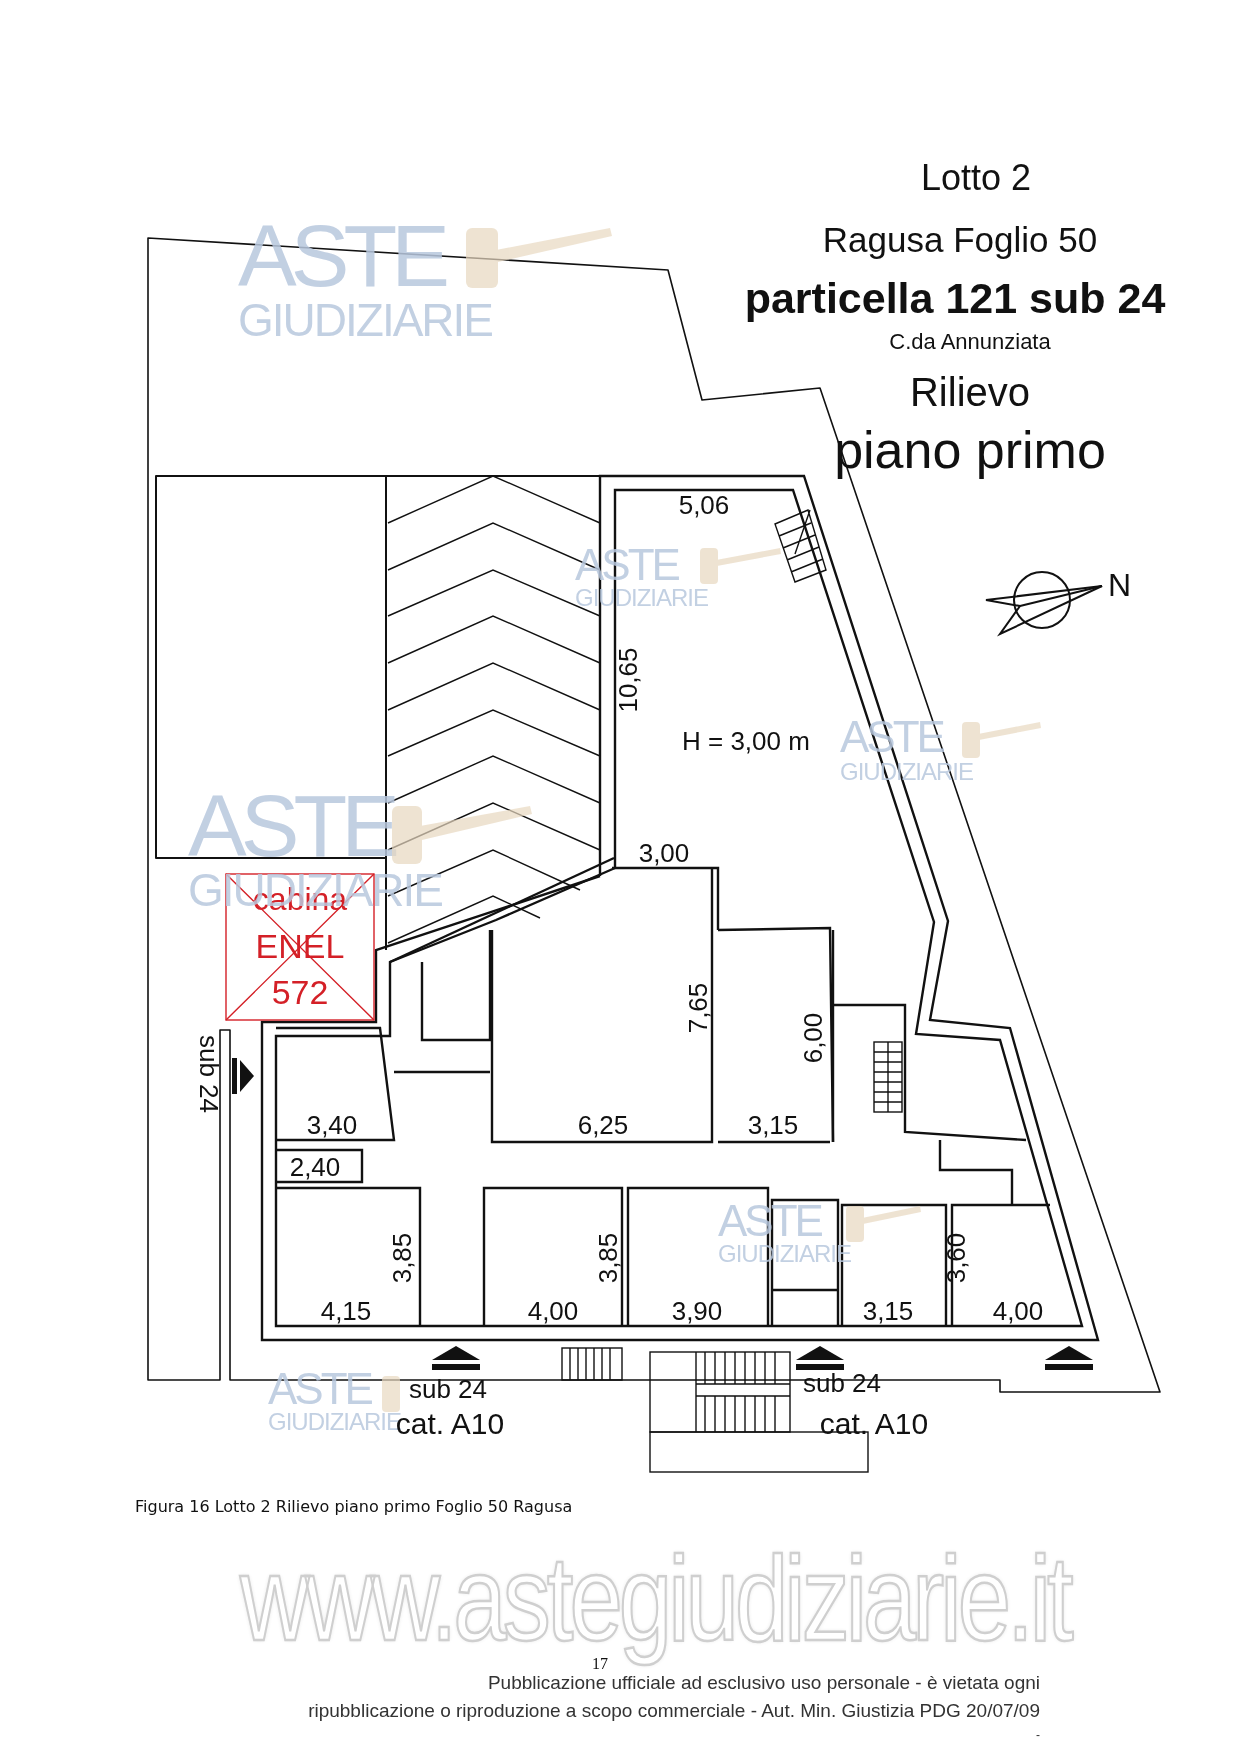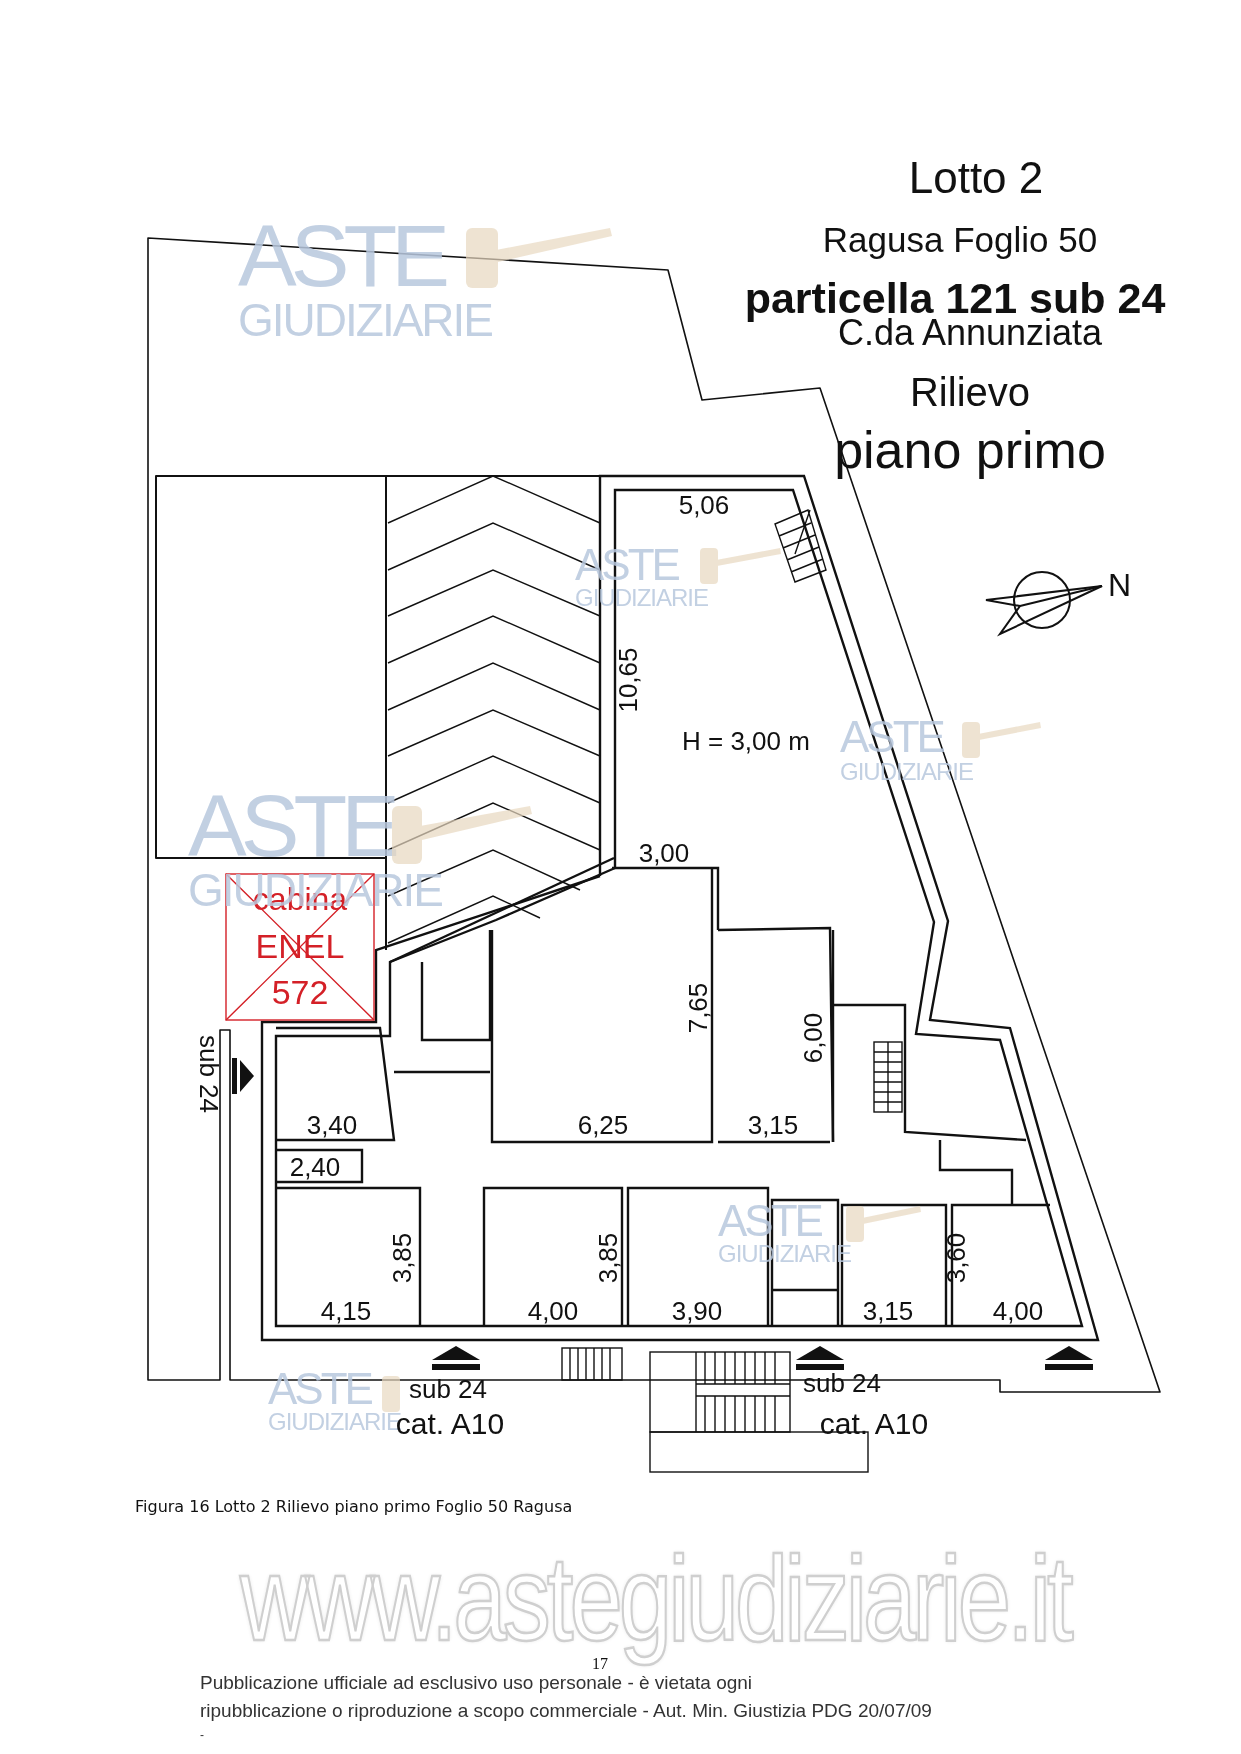--- a/index.html
+++ b/index.html
@@ -1,32 +1,32 @@
 <!DOCTYPE html>
 <html><head>
   <meta charset="utf-8">
   <style>
     html, body { margin: 0; padding: 0; background: #ffffff; }
     body { width: 1241px; height: 1754px; position: relative; overflow: hidden; font-family: "Liberation Sans", sans-serif; color: #111; }
     .title-block { position: absolute; left: 700px; top: 130px; width: 540px; text-align: center; color: #111; }
-    .t-lotto { position: absolute; left: 12px; right: 0; top: 18px; font-size: 44px; line-height: 60px; }
+    .t-lotto { position: absolute; left: 12px; right: 0; top: 18px; font-size: 36px; line-height: 60px; }
     .t-foglio { position: absolute; left: 0; right: 0; top: 90px; font-size: 35px; line-height: 40px; padding-right: 20px; }
     .t-particella { position: absolute; left: -30px; right: 0; top: 144px; font-size: 43px; line-height: 48px; font-weight: bold; }
-    .t-cda { position: absolute; left: 0; right: 0; top: 187px; font-size: 36px; line-height: 32px; }
+    .t-cda { position: absolute; left: 0; right: 0; top: 196px; font-size: 22px; line-height: 32px; }
     .t-rilievo { position: absolute; left: 0; right: 0; top: 240px; font-size: 40px; line-height: 44px; }
     .t-piano { position: absolute; left: 0; right: 0; top: 298px; font-size: 52px; line-height: 44px; }
     svg#plan { position: absolute; left: 0; top: 0; width: 1241px; height: 1480px; }
     .dim { font-family: "Liberation Sans", sans-serif; font-size: 26px; fill: #111; }
     .lbl { font-family: "Liberation Sans", sans-serif; fill: #111; }
     .red { font-family: "Liberation Sans", sans-serif; fill: #d42027; }
     .wm { font-family: "Liberation Sans", sans-serif; fill: #b8c8de; opacity: 0.85; }
     .caption { position: absolute; left: 135px; top: 1497px; font-family: "DejaVu Sans", sans-serif; font-size: 16px; color: #111; }
     .site-wm { position: absolute; left: 240px; top: 1530px; width: 760px; text-align: center; font-family: "Liberation Sans", sans-serif; font-size: 96px; letter-spacing: -4px; color: #fff; -webkit-text-stroke: 2px #cfcfcf; text-shadow: 0 0 4px #ddd; transform: scaleY(1.25); transform-origin: top; }
     .page-num { position: absolute; left: 592px; top: 1655px; font-family: "Liberation Serif", serif; font-size: 16px; color: #111; }
-    .footer { position: absolute; left: 200px; width: 840px; text-align: left; font-family: "Liberation Sans", sans-serif; color: #333; font-size: 19px; }
+    .footer { position: absolute; left: 200px; width: 840px; text-align: right; font-family: "Liberation Sans", sans-serif; color: #333; font-size: 19px; }
     .footer.l1 { top: 1672px; }
     .footer.l2 { top: 1700px; }
     .footer.l3 { top: 1728px; font-size: 12px; }
   </style>
 </head>
 <body>
 
 <div class="title-block">
   <div class="t-lotto">Lotto 2</div>
   <div class="t-foglio">Ragusa Foglio 50</div>

